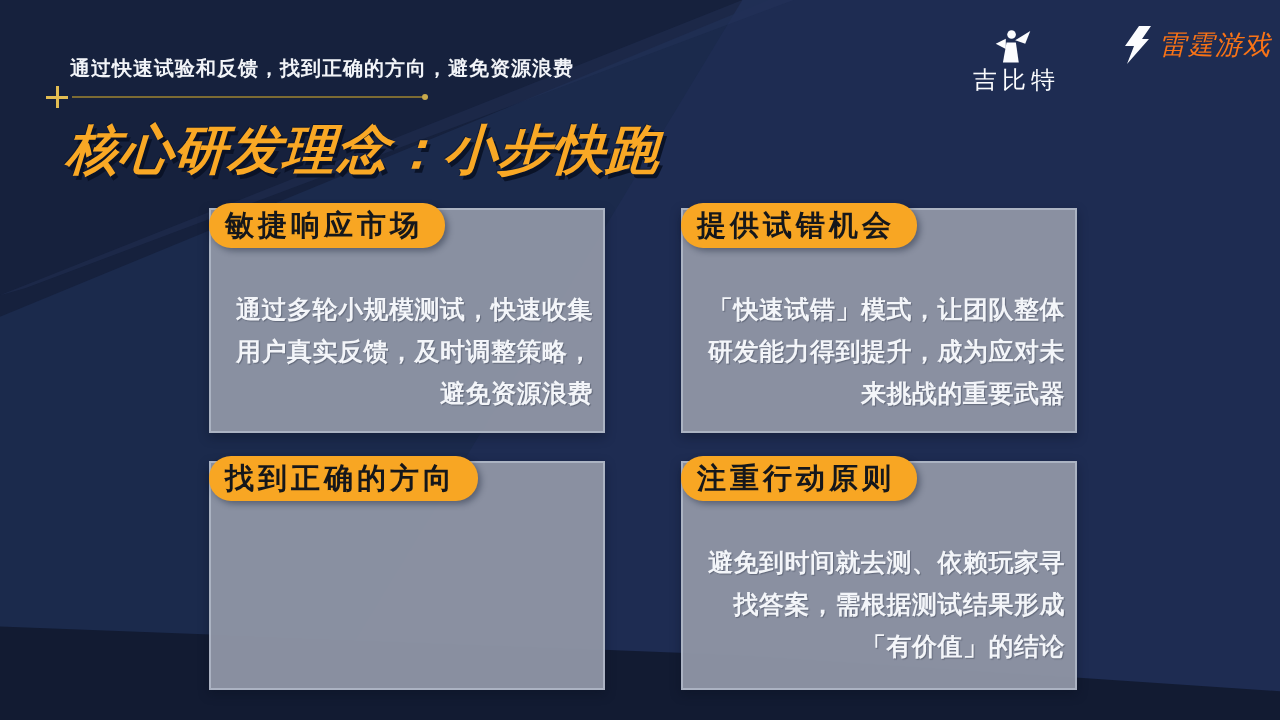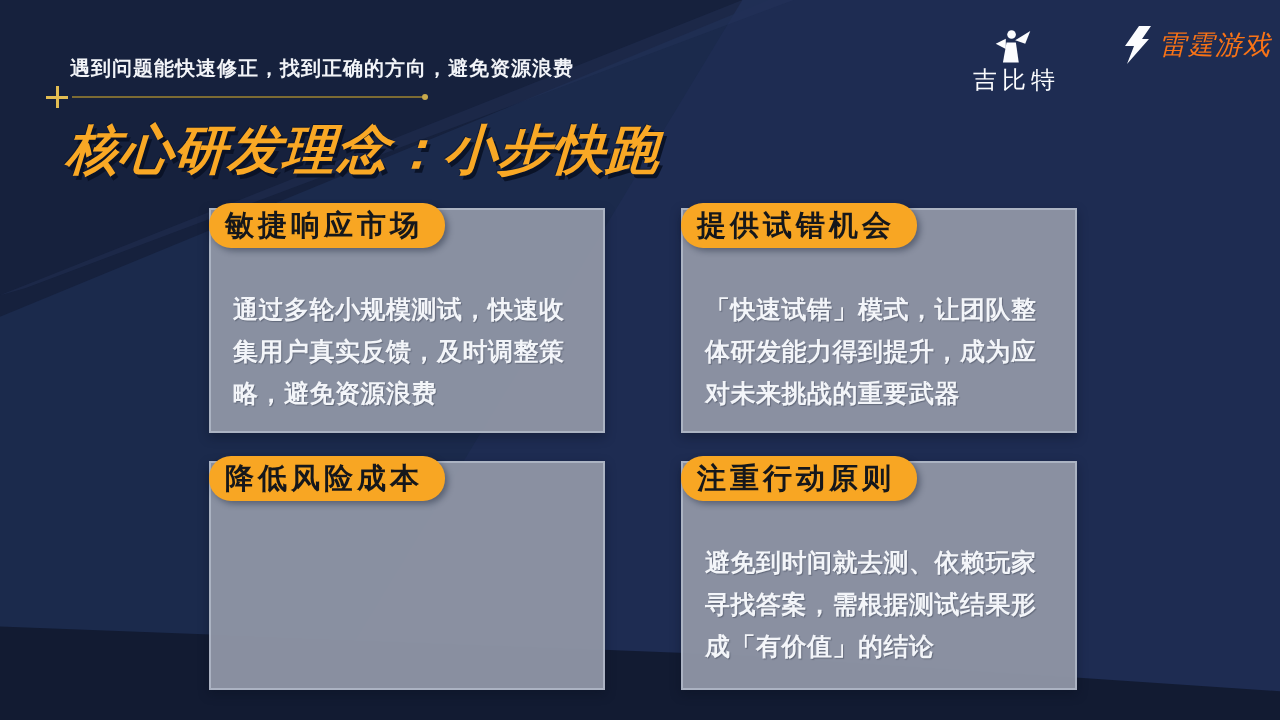--- a/index.html
+++ b/index.html
@@ -71,37 +71,38 @@
     background:#F8A623;
     display:flex;align-items:center;
     padding:0 22px 0 16px;
     font-size:29px;font-weight:800;letter-spacing:4px;color:#15171B;
     box-shadow:3px 3px 6px rgba(16,24,44,.4);
     white-space:nowrap;
     border-radius:22px;
   }
   .card-body{
     position:absolute;left:0;right:0;top:78px;
-    padding:0 22px;
+    padding:0 10px;
     font-size:25px;font-weight:700;letter-spacing:.5px;line-height:42px;
     color:#F3F5F9;
     text-shadow:1px 1px 1px rgba(40,48,66,.4);
+    text-align:right;
   }
 </style>
 </head>
 <body>
 
 <div class="stage">
 
   <div class="bg-layer bg-dark-topleft"></div>
   <div class="bg-layer bg-light-right"></div>
   <div class="bg-layer bg-diag-edge"></div>
   <div class="bg-layer bg-dark-bottom"></div>
 
-  <div class="subtitle">遇到问题能快速修正，找到正确的方向，避免资源浪费</div>
+  <div class="subtitle">通过快速试验和反馈，找到正确的方向，避免资源浪费</div>
   <div class="deco-line">
     <div class="deco-plus-h"></div>
     <div class="deco-plus-v"></div>
     <div class="deco-rule"></div>
     <div class="deco-dot"></div>
   </div>
 
   <div class="title">核心研发理念：小步快跑</div>
 
   <div class="logo-gbits">
@@ -124,21 +125,21 @@
     <div class="card-band">敏捷响应市场</div>
     <div class="card-body">通过多轮小规模测试，快速收集用户真实反馈，及时调整策略，避免资源浪费</div>
   </div>
 
   <div class="card card-2">
     <div class="card-band">提供试错机会</div>
     <div class="card-body">「快速试错」模式，让团队整体研发能力得到提升，成为应对未来挑战的重要武器</div>
   </div>
 
   <div class="card card-3">
-    <div class="card-band">降低风险成本</div>
+    <div class="card-band">找到正确的方向</div>
   </div>
 
   <div class="card card-4">
     <div class="card-band">注重行动原则</div>
     <div class="card-body">避免到时间就去测、依赖玩家寻找答案，需根据测试结果形成「有价值」的结论</div>
   </div>
 
 </div>
 
 </body></html>

